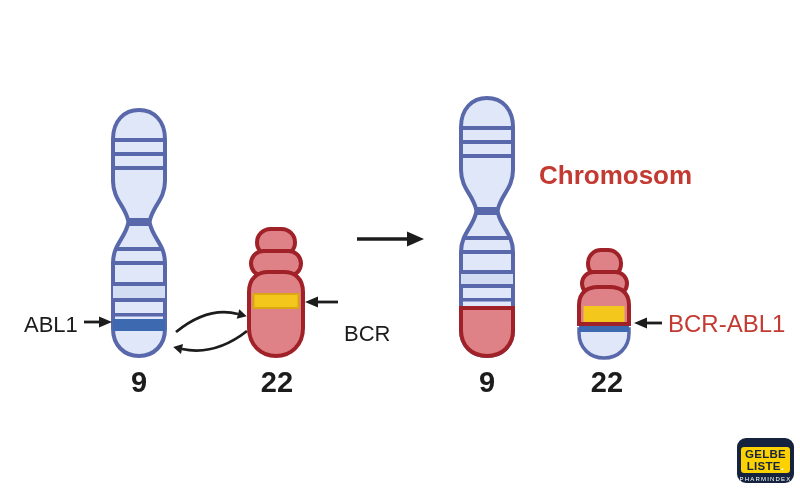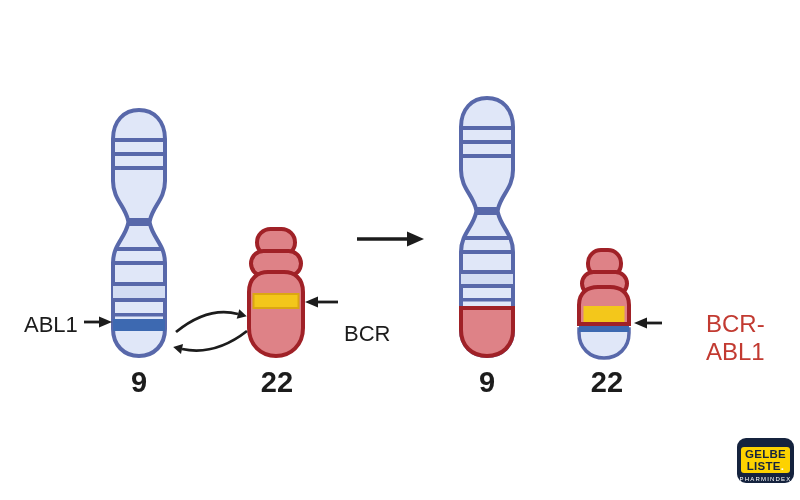--- a/index.html
+++ b/index.html
@@ -156,23 +156,24 @@
     <line class="arrowStroke" stroke-width="2.8" x1="662" y1="323" x2="646" y2="323"></line>
     <polygon class="arrowHead" points="634,323 647,317.5 647,328.5"></polygon>
   </g>
 </svg>
 
 <div class="lbl gene-label" style="left:24px;top:312px;">ABL1</div>
 
 <div class="lbl gene-label" style="left:344px;top:289px;margin-top:32px;">BCR</div>
 
 <div class="lbl ph-title" style="left:539px;top:160px;">
+  <div>Chromosom</div>
 </div>
 
-<div class="lbl fusion-label" style="left:668px;top:310px;margin-left:38px;">BCR-ABL1</div>
+<div class="lbl fusion-label" style="left:668px;top:310px;">BCR-ABL1</div>
 
 <div class="lbl chr-number" style="left:117px;top:366px;">9</div>
 <div class="lbl chr-number" style="left:255px;top:366px;">22</div>
 <div class="lbl chr-number" style="left:465px;top:366px;">9</div>
 <div class="lbl chr-number" style="left:585px;top:366px;">22</div>
 
 <div class="logo">
   <div class="logo-badge">
     <div>GELBE</div>
     <div><span>LISTE</span><span class="logo-dot">.</span></div>

